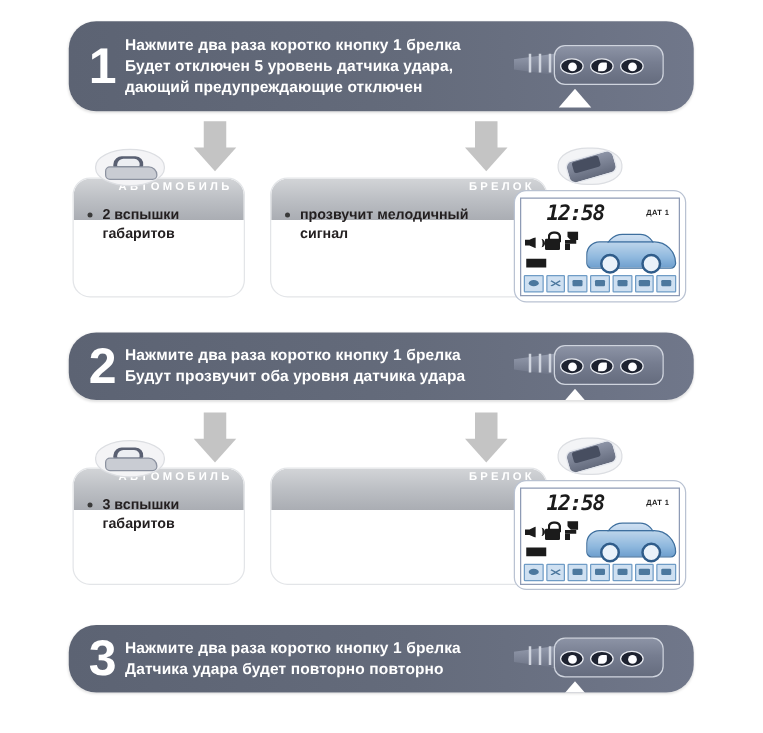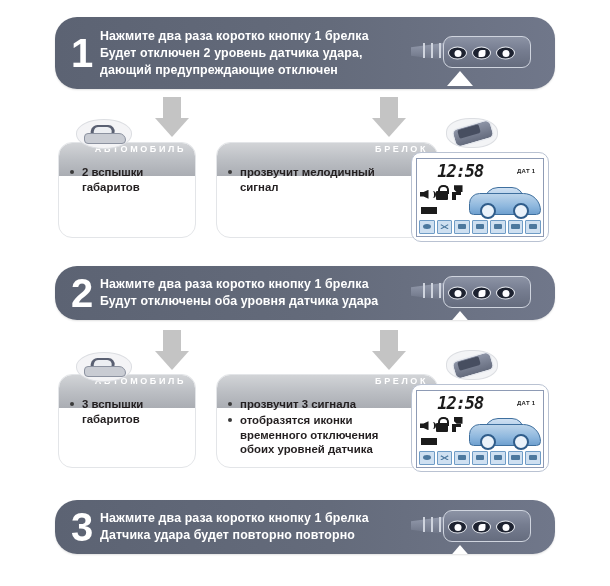--- a/index.html
+++ b/index.html
@@ -227,21 +227,21 @@
 </style>
 </head>
 <body>
 
 <div class="page">
 
   <div class="step-bar" style="top:17px;height:72px;">
     <div class="step-num">1</div>
     <div class="step-text">
       <div>Нажмите два раза коротко кнопку 1 брелка</div>
-      <div>Будет отключен 2 уровень датчика удара,</div>
+      <div>Будет отключен 5 уровень датчика удара,</div>
       <div>дающий предупреждающие отключен</div>
     </div>
     <div class="fob">
       <div class="neck"></div>
       <div class="rib" style="left:12px;"></div>
       <div class="rib" style="left:20px;"></div>
       <div class="rib" style="left:28px;"></div>
       <div class="body"></div>
       <div class="btn b1" style="right:64px;"></div>
       <div class="btn b2" style="right:40px;"></div>
@@ -330,21 +330,21 @@
       <div class="ic"></div>
       <div class="ic"></div>
       <div class="ic"></div>
     </div>
   </div>
 
   <div class="step-bar" style="top:266px;height:54px;">
     <div class="step-num">2</div>
     <div class="step-text">
       <div>Нажмите два раза коротко кнопку 1 брелка</div>
-      <div>Будут отключены оба уровня датчика удара</div>
+      <div>Будут прозвучит оба уровня датчика удара</div>
     </div>
     <div class="fob">
       <div class="neck"></div>
       <div class="rib" style="left:12px;"></div>
       <div class="rib" style="left:20px;"></div>
       <div class="rib" style="left:28px;"></div>
       <div class="body"></div>
       <div class="btn b1" style="right:64px;"></div>
       <div class="btn b2" style="right:40px;"></div>
       <div class="btn b3" style="right:16px;"></div>
@@ -384,26 +384,20 @@
   <div class="fob-badge" style="left:446px;top:350px;">
     <div class="blob"></div>
       <div class="mini"></div>
       <div class="scr"></div>
   </div>
 
   <div class="panel" style="left:216px;top:374px;width:222px;height:94px;">
     <div class="panel-head">
       <span>БРЕЛОК</span>
     </div>
-    <div class="bullets" style="width:185px;">
-      <ul>
-        <li>прозвучит 3 сигнала</li>
-        <li>отобразятся иконки<br>временного отключения<br>обоих уровней датчика</li>
-      </ul>
-    </div>
   </div>
 
   <div class="fob-shell" style="left:411px;top:384px;width:138px;height:88px;"></div>
   <div class="lcd" style="left:416px;top:390px;width:128px;height:78px;">
     <div class="lcd-time">12:58</div>
     <div class="lcd-dat">ДАТ 1</div>
     <div class="lcd-icons">
       <div class="spk">
           <div class="cone"></div>
           <div class="wv"></div>

